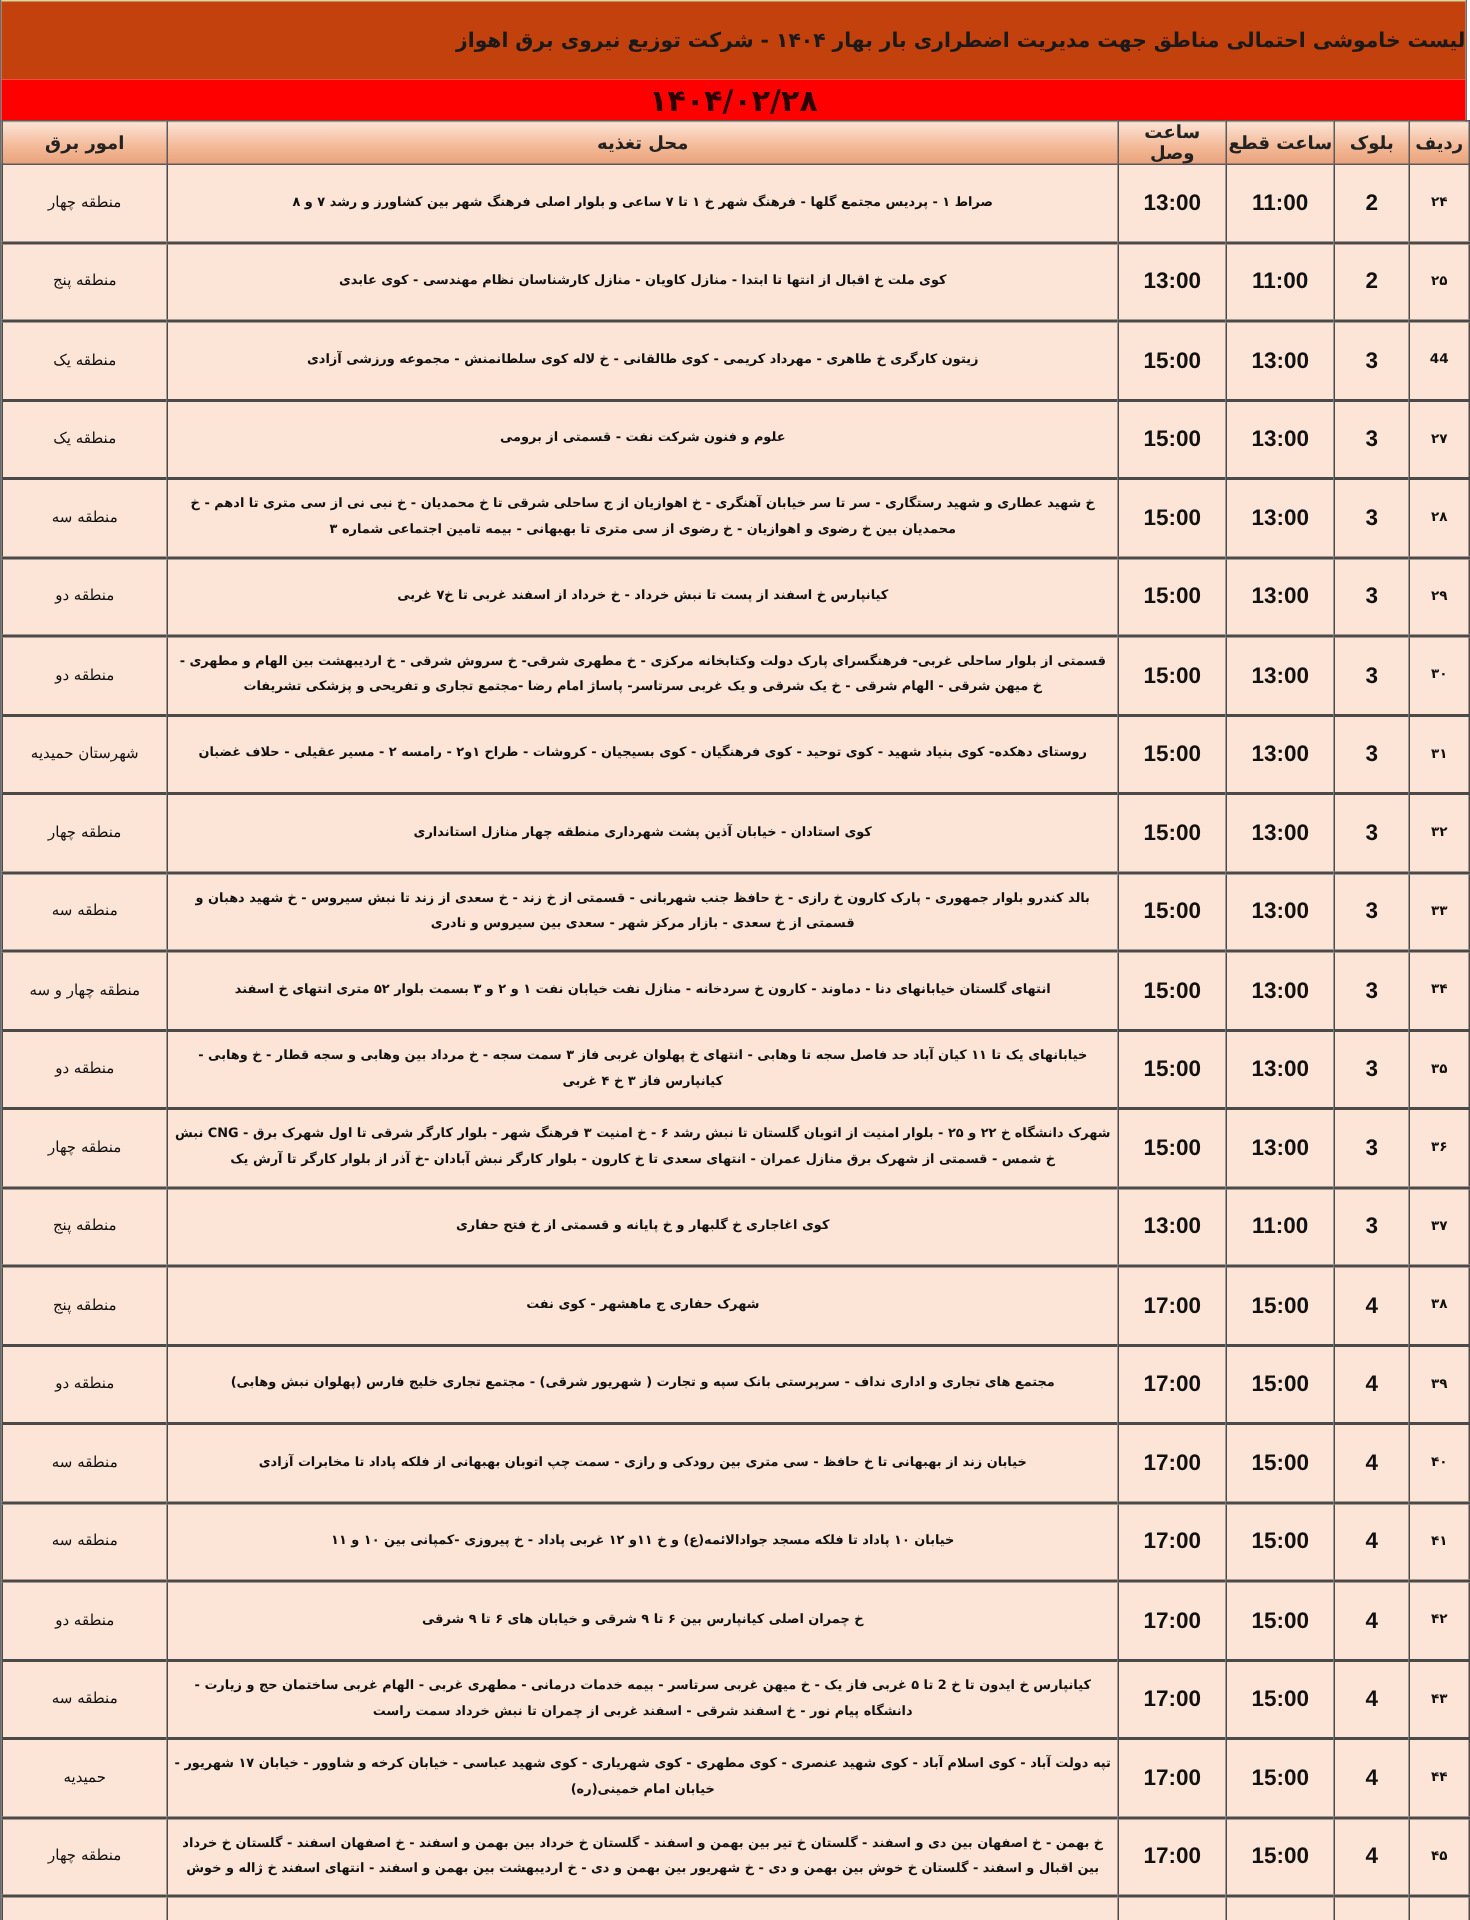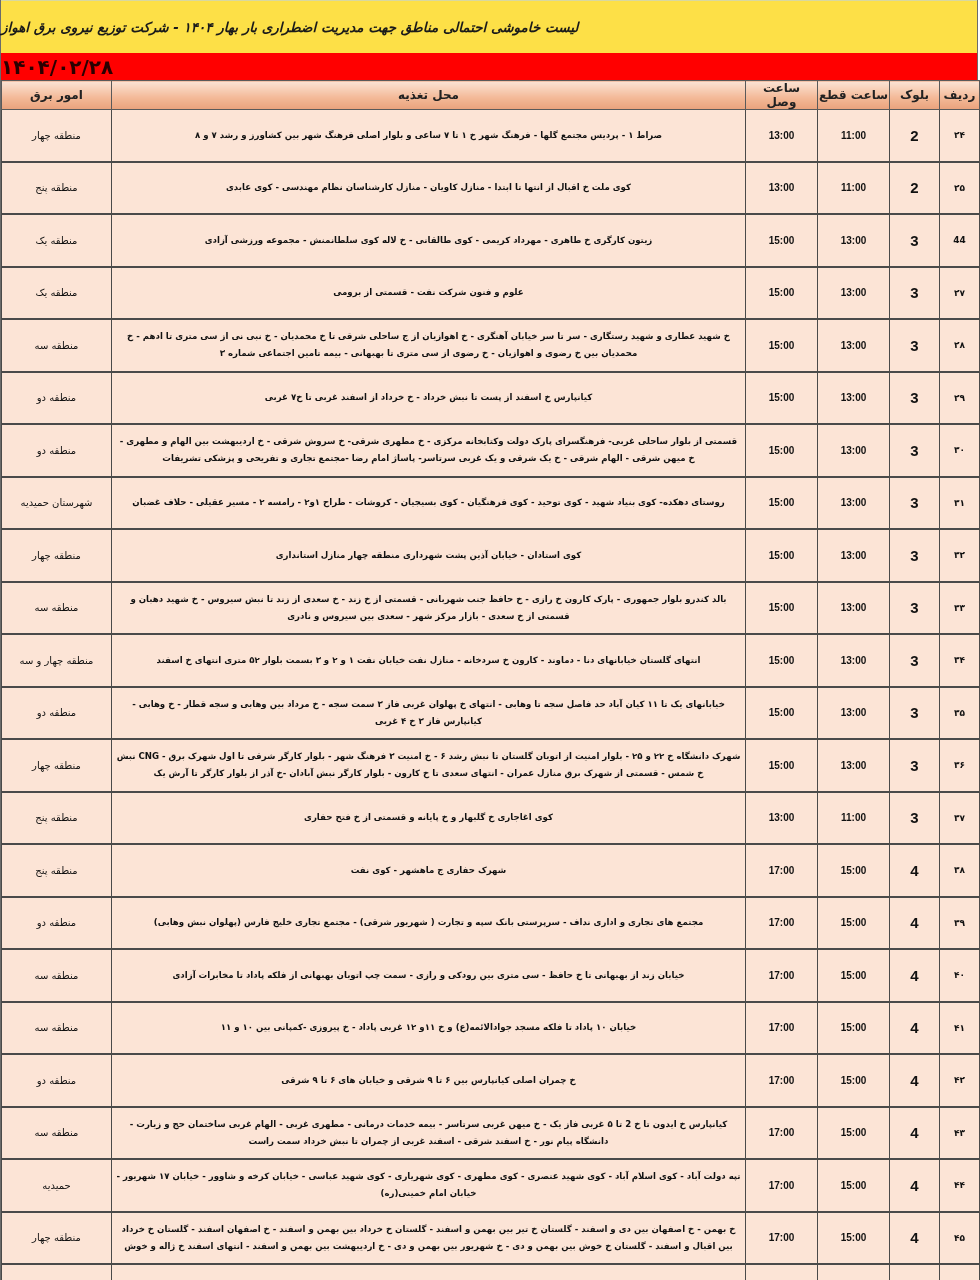--- a/index.html
+++ b/index.html
@@ -11,37 +11,36 @@
       font-family: "DejaVu Sans", sans-serif;
     }
     .sheet {
       width: 978px;
       border-left: 1px solid #6b6b6b;
       border-right: 1px solid #6b6b6b;
       box-sizing: border-box;
     }
     .title-bar {
       height: 52px;
-      background: #fde047;
+      background: #c2410c;
       display: flex;
       align-items: center;
-      justify-content: flex-end;
+      justify-content: flex-start;
       direction: rtl;
       font-weight: bold;
       font-size: 13.5px;
       color: #1a1a1a;
       border-top: 1px solid #d8d8a0;
-      font-style: italic;
     }
     .date-bar {
       height: 27px;
       background: #ff0000;
       display: flex;
       align-items: center;
-      justify-content: flex-start;
+      justify-content: center;
       font-weight: bold;
       font-size: 20px;
       color: #2a0000;
       letter-spacing: 1px;
     }
     table.grid {
       width: 978px;
       border-collapse: collapse;
       table-layout: fixed;
       direction: rtl;
@@ -60,21 +59,21 @@
       background: #fce4d6;
       border: 1px solid #4a4a4a;
       border-width: 1px 1px 2px 1px;
       text-align: center;
       vertical-align: middle;
       padding: 0 4px;
       color: #111;
     }
     td.c-row { font-size: 9px; font-weight: bold; }
     td.c-block { font-size: 15px; font-weight: bold; font-family: "Liberation Sans", sans-serif; }
-    td.c-time { font-size: 10px; font-weight: bold; font-family: "Liberation Sans", sans-serif; }
+    td.c-time { font-size: 15px; font-weight: bold; font-family: "Liberation Sans", sans-serif; }
     td.c-loc { font-size: 8.6px; font-weight: bold; line-height: 17px; }
     td.c-area { font-size: 10px; font-weight: normal; }
     col.w-row { width: 40px; }
     col.w-block { width: 50px; }
     col.w-cut { width: 72px; }
     col.w-on { width: 72px; }
     col.w-loc { width: 634px; }
     col.w-area { width: 110px; }
   </style>
 </head>

